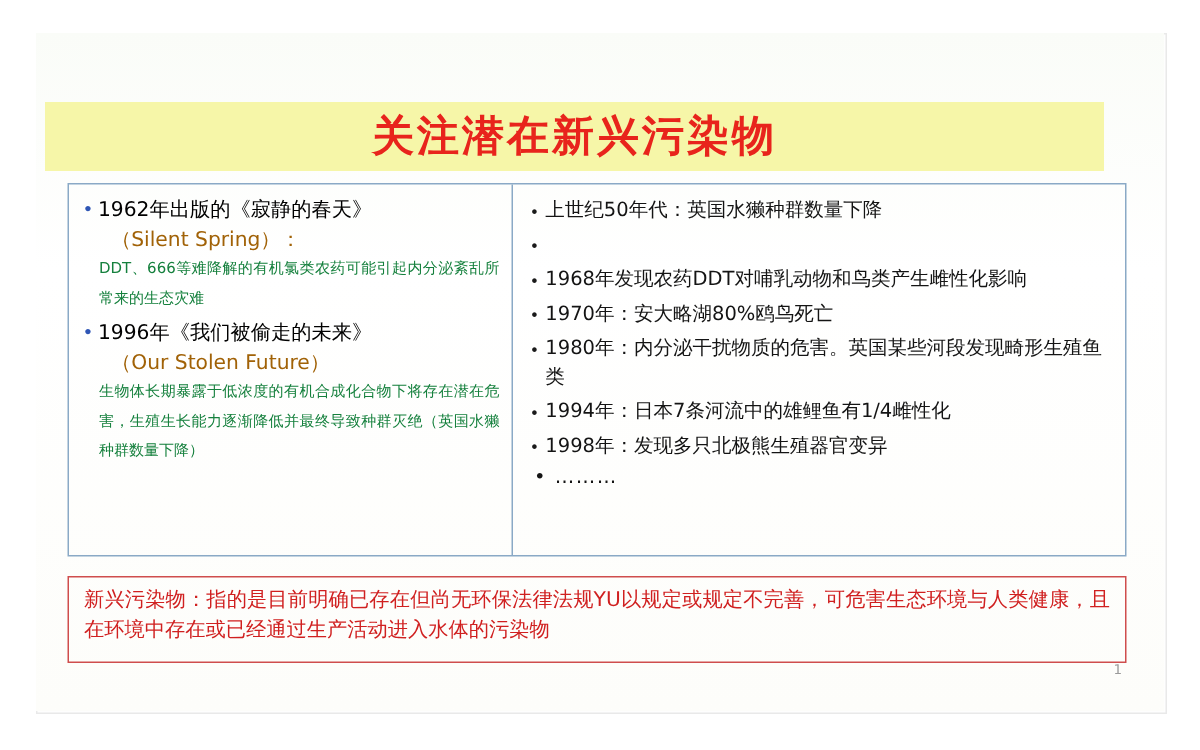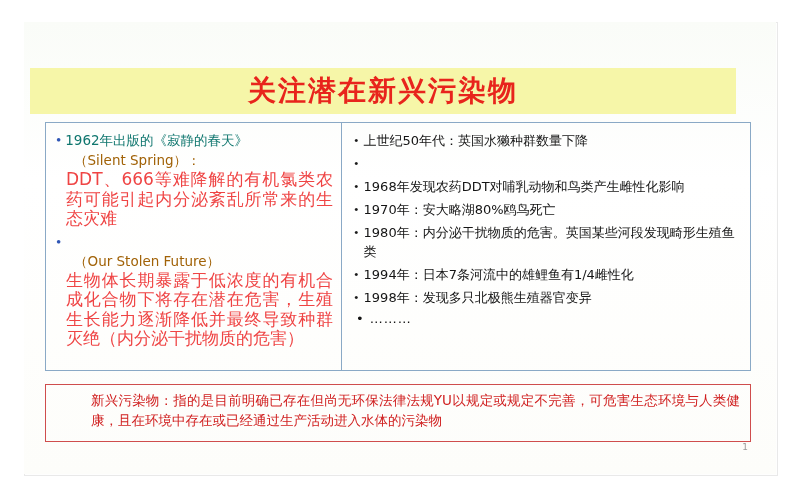--- a/index.html
+++ b/index.html
@@ -85,36 +85,36 @@
     margin-bottom: 1px;
   }
   .dot {
     color: #2f56b5;
     font-size: 15px;
     line-height: 18px;
     margin-right: 4px;
     flex: 0 0 auto;
   }
   .blue-head {
-    color: #0f766e;
+    color: #000000;
     font-size: 13.5px;
     line-height: 19px;
     font-family: "DejaVu Sans", sans-serif;
     text-align: right;
   }
   .blue-sub {
     color: #a16207;
     font-size: 13.5px;
     line-height: 19px;
     margin-left: 18px;
     font-family: "DejaVu Sans", sans-serif;
   }
   .body-text {
-    color: #ef4444;
-    font-size: 17px;
+    color: #15803d;
+    font-size: 10px;
     line-height: 19.5px;
     margin-left: 10px;
     font-family: "DejaVu Sans", sans-serif;
     text-align: justify;
   }
 
   .ritem {
     display: flex;
     align-items: flex-start;
     margin-bottom: 4px;
@@ -151,21 +151,20 @@
     border: 1px solid #cf4d4d;
     box-sizing: border-box;
     padding: 5px 10px 4px 10px;
   }
   .def-text {
     color: #d02020;
     font-size: 13.5px;
     line-height: 20px;
     font-family: "DejaVu Sans", sans-serif;
     text-align: justify;
-    margin-left: 35px;
   }
   .page-number {
     position: absolute;
     right: 52px;
     bottom: 48px;
     color: #9a9a9a;
     font-size: 9px;
     font-family: "DejaVu Sans", sans-serif;
   }
 </style>
@@ -186,23 +185,24 @@
 
       <div class="bullet-row">
         <span class="dot">•</span>
         <span class="blue-head">1962年出版的《寂静的春天》</span>
       </div>
       <div class="blue-sub">（Silent Spring）：</div>
       <div class="body-text">DDT、666等难降解的有机氯类农药可能引起内分泌紊乱所常来的生态灾难</div>
 
       <div class="bullet-row" style="margin-top:4px;">
         <span class="dot">•</span>
+        <span class="blue-head">1996年《我们被偷走的未来》</span>
       </div>
       <div class="blue-sub">（Our Stolen Future）</div>
-      <div class="body-text">生物体长期暴露于低浓度的有机合成化合物下将存在潜在危害，生殖生长能力逐渐降低并最终导致种群灭绝（内分泌干扰物质的危害）</div>
+      <div class="body-text">生物体长期暴露于低浓度的有机合成化合物下将存在潜在危害，生殖生长能力逐渐降低并最终导致种群灭绝（英国水獭种群数量下降）</div>
 
     </div>
 
     <div class="col-right">
 
       <div class="ritem">
         <span class="rdot">•</span>
         <span class="rtext">上世纪50年代：英国水獭种群数量下降</span>
       </div>
       <div class="ritem">

